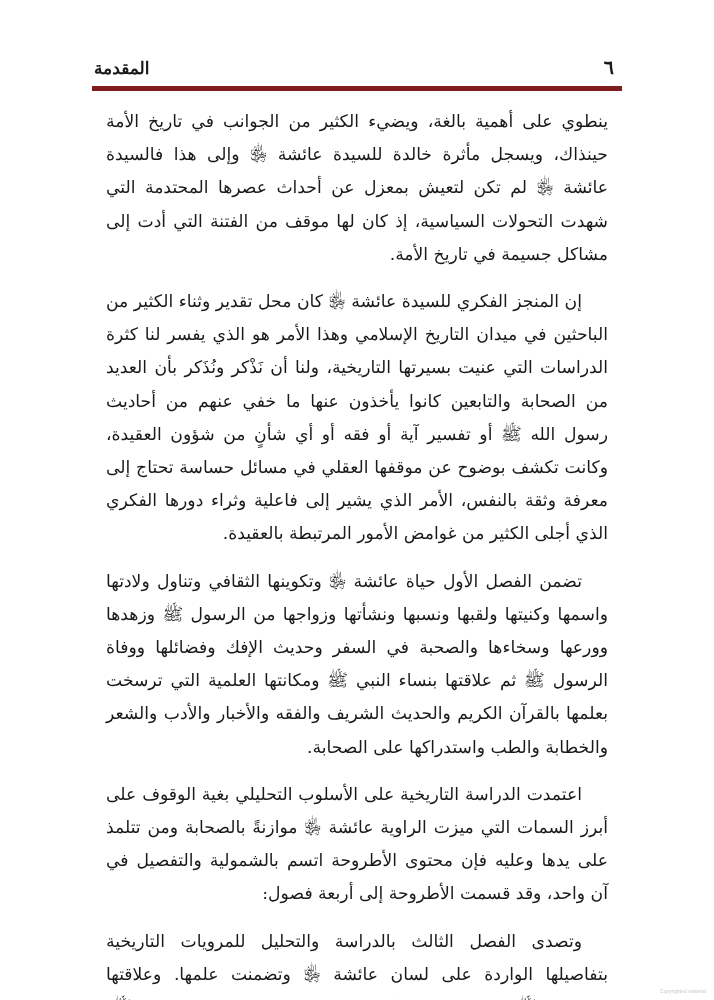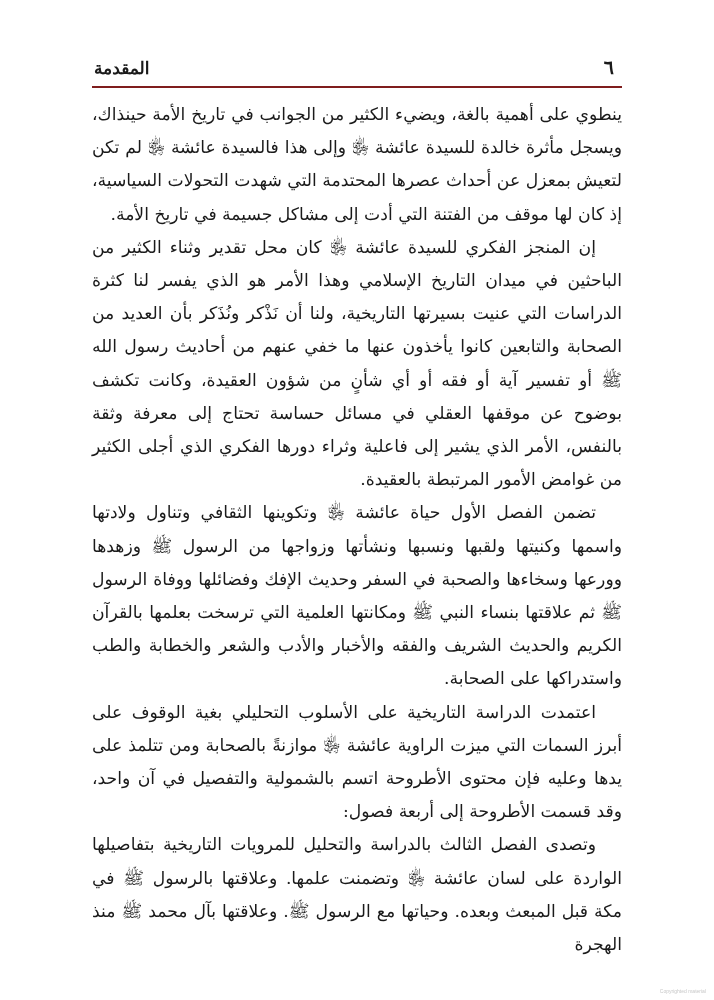--- a/index.html
+++ b/index.html
@@ -17,21 +17,21 @@
     }
     .page {
       position: absolute;
       left: 92px;
       top: 56px;
       width: 530px;
     }
     .running-head {
       position: relative;
       height: 30px;
-      border-bottom: 2px solid #7f1d1d;
+      border-bottom: 5px solid #7f1d1d;
     }
     .running-head .title {
       position: absolute;
       left: 2px;
       top: 2px;
       font-size: 17px;
       font-weight: bold;
       direction: rtl;
     }
     .running-head .page-num {
@@ -42,21 +42,21 @@
       font-weight: bold;
       direction: rtl;
     }
     .body-text {
       direction: rtl;
       text-align: justify;
       text-align-last: right;
       margin-top: 10px;
     }
     .para {
-      margin: 0;
+      margin: 14px;
       font-size: 17.2px;
       line-height: 33.2px;
     }
     .para.indent {
       text-indent: 26px;
     }
     .watermark {
       position: absolute;
       right: 8px;
       bottom: 6px;

